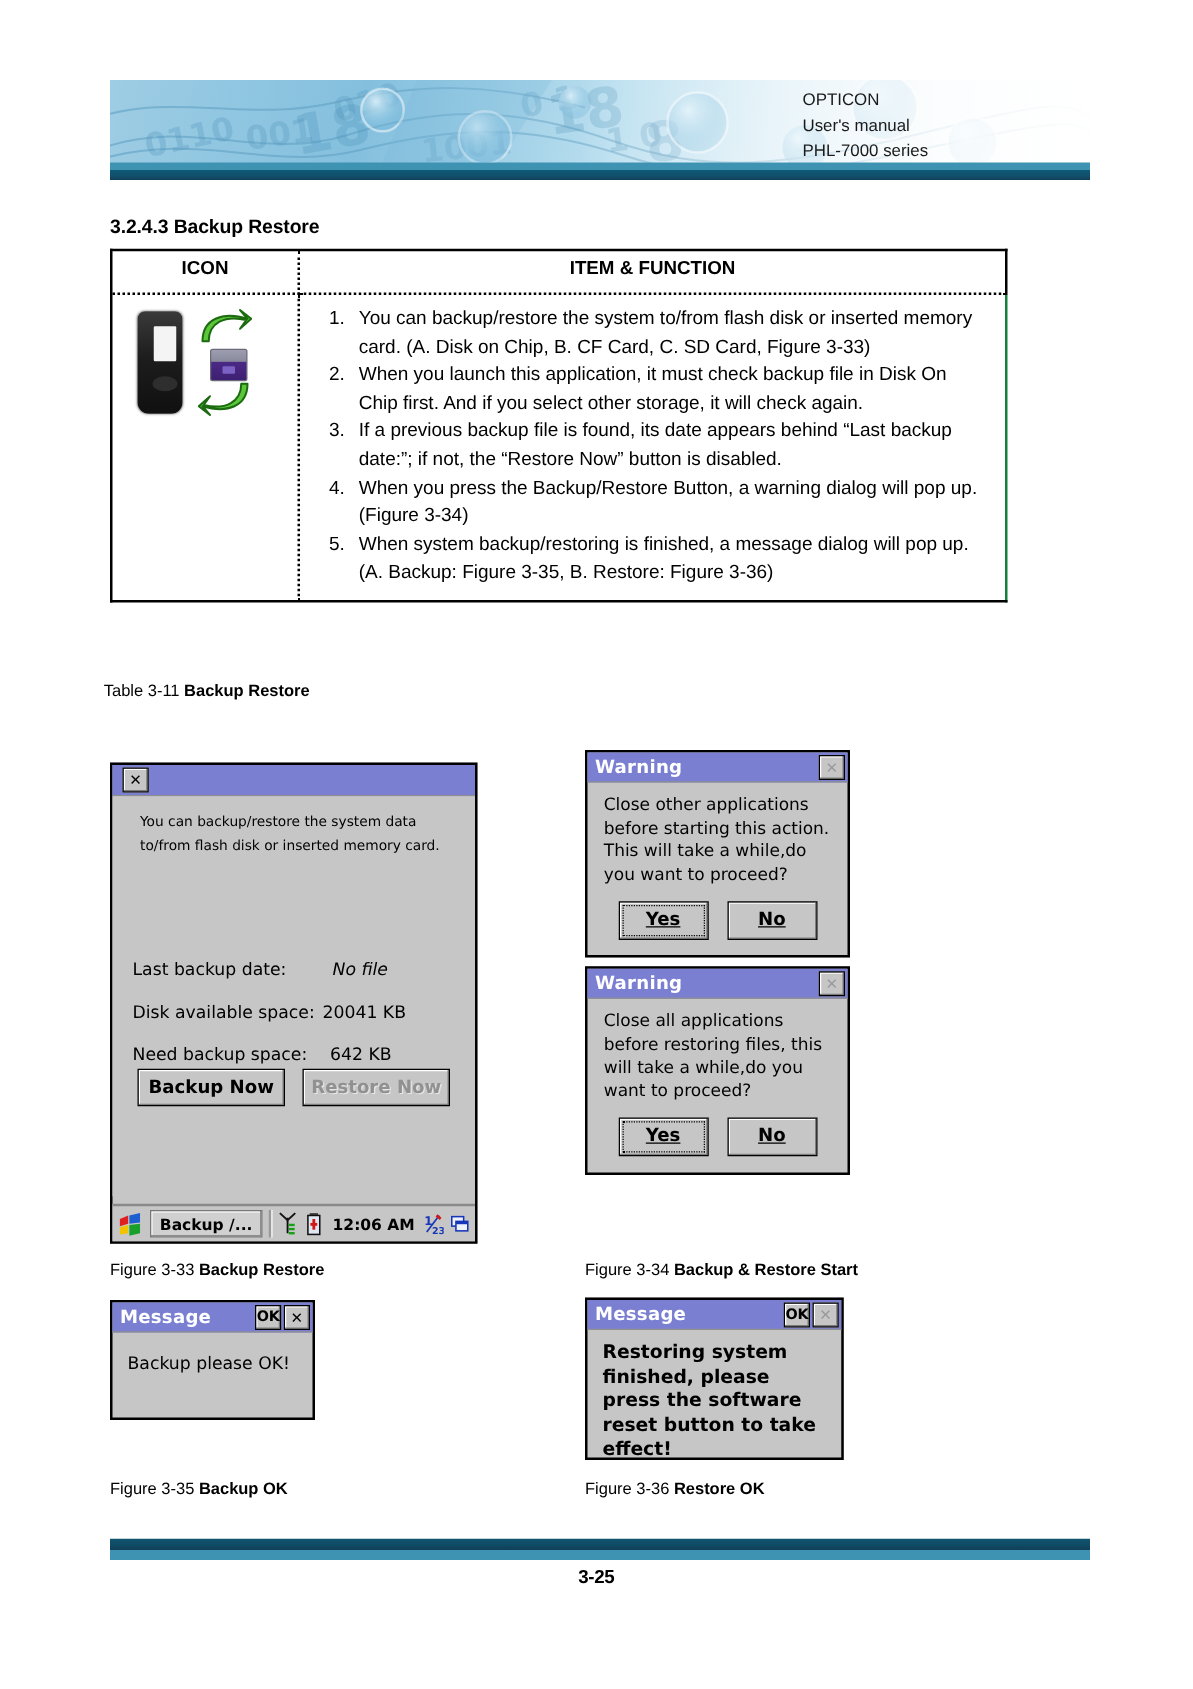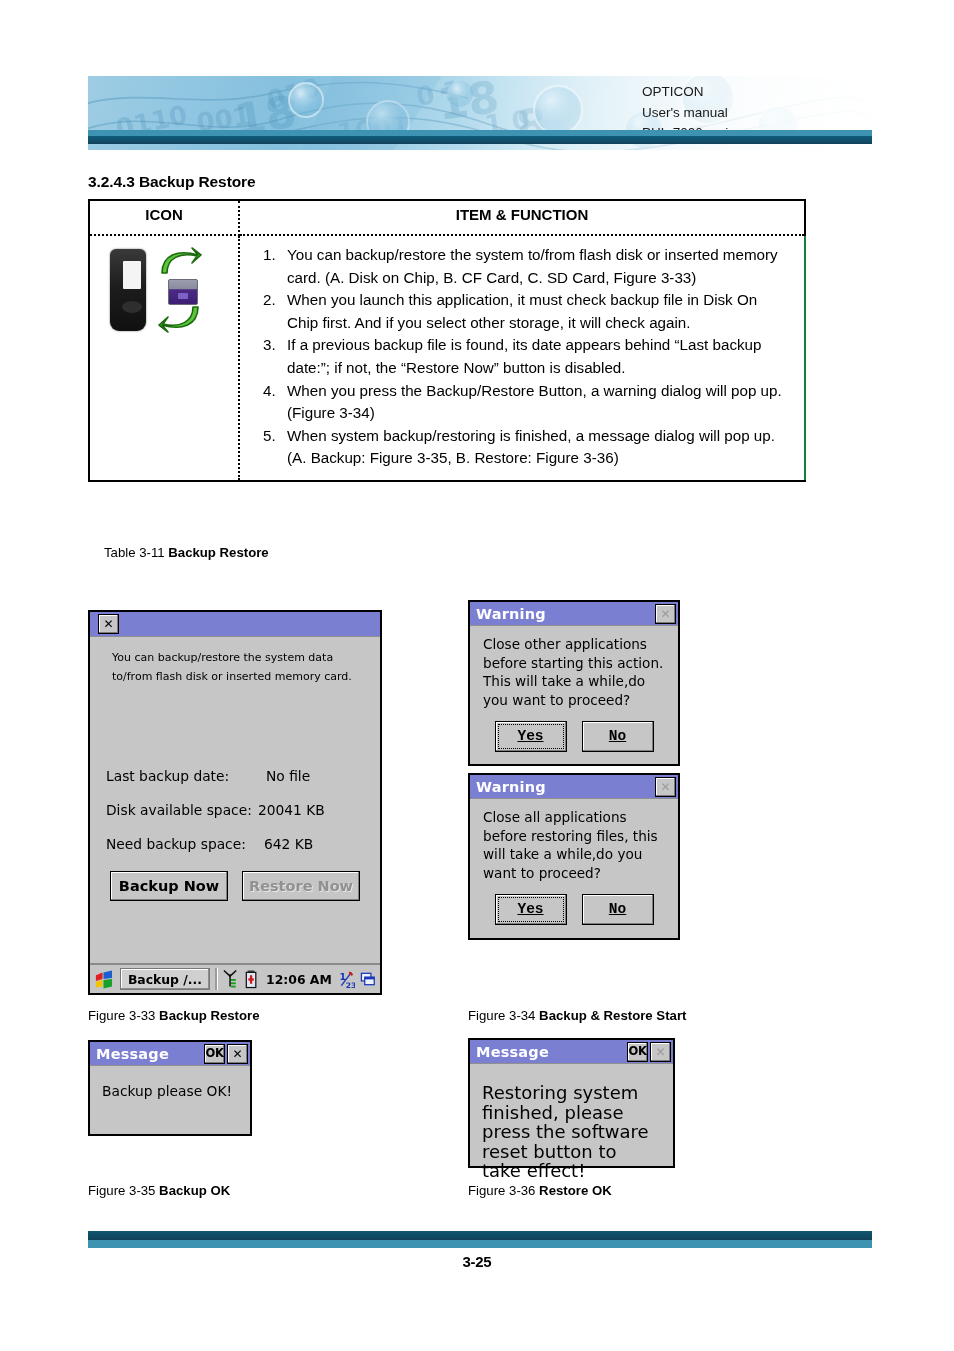--- a/index.html
+++ b/index.html
@@ -14,21 +14,21 @@
     position: relative;
     font-family: "Liberation Sans", sans-serif;
     color: #000;
     overflow: hidden;
   }
 
   
   .header-banner {
     position: absolute;
     left: 88px;
-    top: 76px;
+    top: 64px;
     width: 784px;
     height: 74px;
     overflow: hidden;
     background: linear-gradient(100deg,
         #9ecde4 0%, #8cc4e0 14%, #7dbcdc 26%,
         #93c9e3 38%, #b4dcee 52%, #cfe8f3 66%,
         #e4f1f8 80%, #f2f8fc 92%, #fbfdfe 100%);
   }
   .header-banner .bg-art {
     position: absolute;
@@ -172,21 +172,21 @@
     position: absolute;
     left: 9px; top: 13px;
     width: 10px; height: 6px;
     background: #7c62c4;
     border-radius: 1px;
   }
 
   
   .table-caption {
     position: absolute;
-    left: 104px;
+    left: 83px;
     top: 545px;
     font-size: 13.2px;
   }
   .table-caption b { font-weight: bold; }
 
   
   .fig-caption {
     position: absolute;
     font-size: 13.2px;
     white-space: nowrap;
@@ -336,27 +336,27 @@
     left: 16px;
     width: 262px;
     font-size: 13.8px;
     display: flex;
   }
   .info-row .k { width: 152px; white-space: nowrap; }
   .info-row .v { white-space: nowrap; }
   #row-lastdate { top: 131px; }
   #row-diskspace { top: 165px; }
   #row-needspace { top: 199px; }
-  #row-lastdate .v  { padding-left: 8px; }
+  #row-lastdate .v  { padding-left: 8px; font-style: italic; }
   #row-diskspace .v { padding-left: 0px; }
   #row-needspace .v { padding-left: 6px; }
 
   .btn-row {
     position: absolute;
-    left: 20px; top: 234px;
+    left: 20px; top: 218px;
     display: flex;
     gap: 14px;
   }
   .btn-row .win-btn { width: 118px; padding: 6px 0; font-size: 14.5px; }
 
   
   .wince-taskbar {
     position: absolute;
     left: 0; right: 0; bottom: 0;
     height: 30px;
@@ -398,30 +398,29 @@
   
   #fig-34a { left: 468px; top: 600px;  width: 212px; height: 166px; }
   #fig-34b { left: 468px; top: 773px;  width: 212px; height: 167px; }
   #fig-34a .wince-body, #fig-34b .wince-body { padding: 9px 13px 0; }
   .warn-text { font-size: 13.6px; line-height: 18.6px; }
   .warn-btns {
     display: flex;
     gap: 15px;
     justify-content: center;
     margin-top: 12px;
-    font-family: Liberation Mono, monospace;
   }
   .warn-btns .win-btn { width: 72px; padding: 5px 0; font-size: 14.5px; }
   .warn-btns .win-btn u { text-decoration: underline; }
 
   
   #fig-35 { left: 88px;  top: 1040px; width: 164px; height: 96px; }
   #fig-36 { left: 468px; top: 1038px; width: 207px; height: 130px; }
   #fig-35 .wince-body { padding: 16px 12px; font-size: 13.8px; }
-  #fig-36 .wince-body { padding: 19px 12px; font-size: 18px; line-height: 19.5px; }
+  #fig-36 .wince-body { padding: 8px 12px; font-size: 15px; line-height: 19.5px; font-weight: bold; }
 
   
   .footer-rule-dark {
     position: absolute;
     left: 88px;
     top: 1231px;
     width: 784px;
     height: 9px;
     background: linear-gradient(180deg,#12546f 0%, #0f4b64 55%, #123f58 100%);
   }

